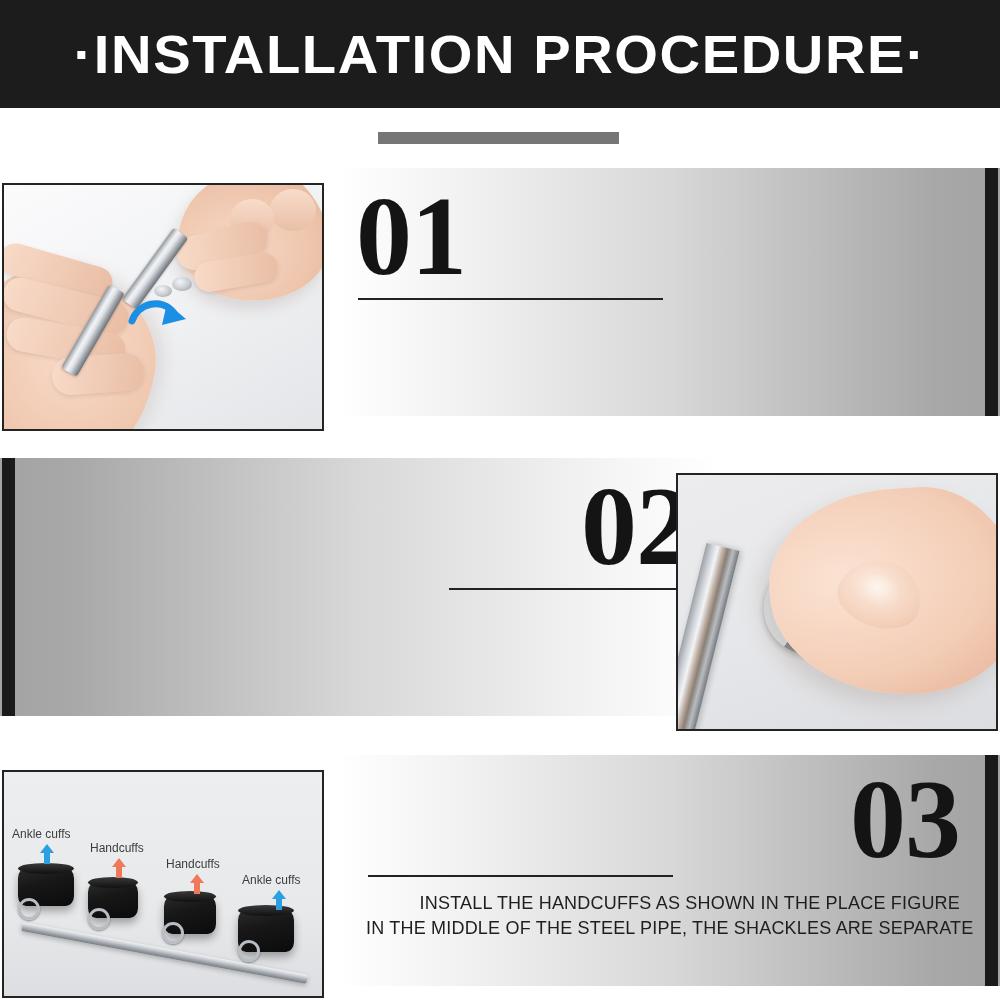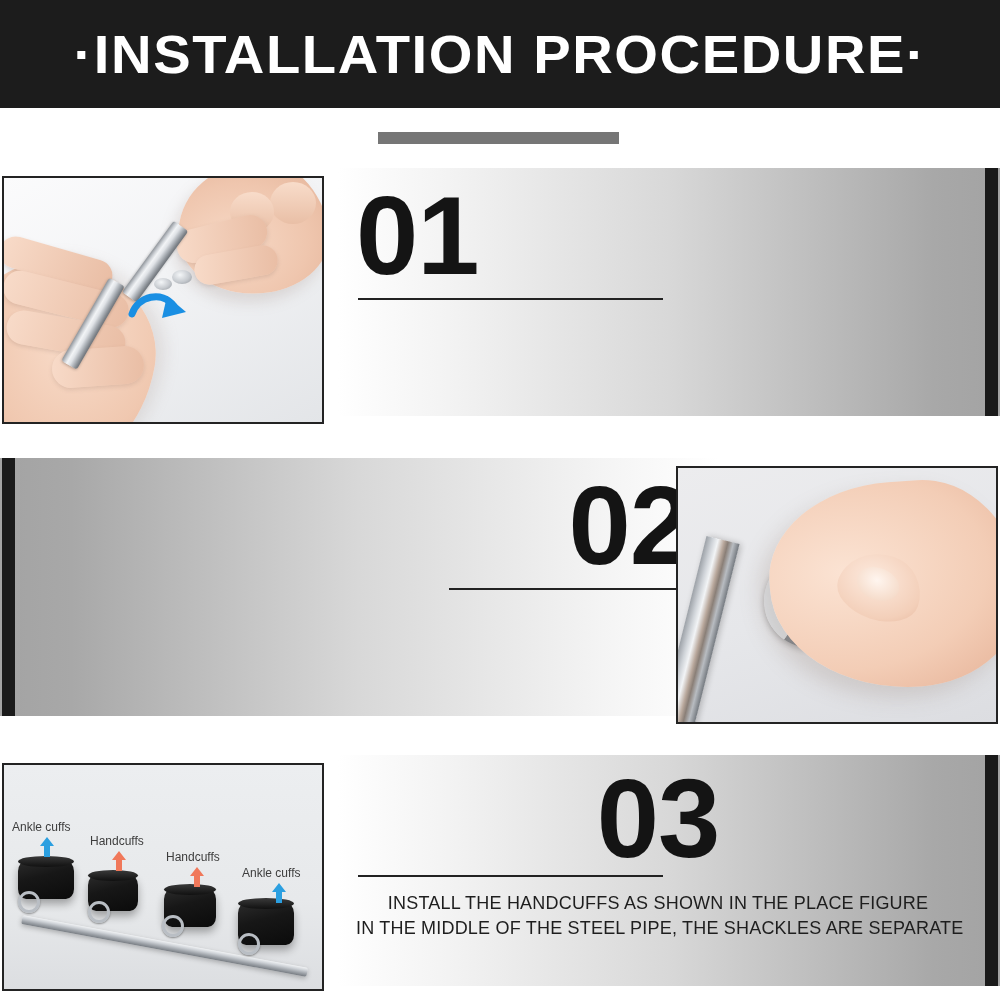--- a/index.html
+++ b/index.html
@@ -55,21 +55,21 @@
     left: 0;
     width: 1000px;
   }
   #step-row-1 { top: 168px;  height: 258px; }
   #step-row-2 { top: 458px;  height: 258px; }
   #step-row-3 { top: 755px;  height: 235px; }
 
   
   .photo {
     position: absolute;
-    top: 8px;
+    top: 15px;
     border: 2px solid #232323;
     box-sizing: border-box;
     overflow: hidden;
     background: #eceef0;
     padding-left: 36px;
   }
   #photo-1 { left: 2px;   width: 322px; height: 248px; }
   #photo-2 { left: 676px; width: 322px; height: 258px; }
   #photo-3 { left: 2px;   width: 322px; height: 228px; }
 
@@ -101,25 +101,25 @@
     background: #1a1a1a;
   }
   .edge-stripe.right { right: 2px; }
   .edge-stripe.left  { left: 2px; }
 
   .panel-content {
     position: absolute;
     top: 0; bottom: 0;
   }
   #panel-1 .panel-content { left: 18px; right: 40px; text-align: left; }
-  #panel-3 .panel-content { left: 18px; right: 40px; text-align: center; }
+  #panel-3 .panel-content { left: 28px; right: 40px; text-align: right; }
   #panel-2 .panel-content { left: 40px; right: 26px; text-align: right; }
 
   .step-number {
-    font-family: Liberation Sans, sans-serif;
+    font-family: Liberation Serif, serif;
     font-size: 112px;
     font-weight: bold;
     color: #141414;
     line-height: 1;
     letter-spacing: -1px;
     margin: 0;
     padding-top: 12px;
     height: 118px;
   }
   #panel-3 .step-number { padding-top: 8px; height: 112px; }

